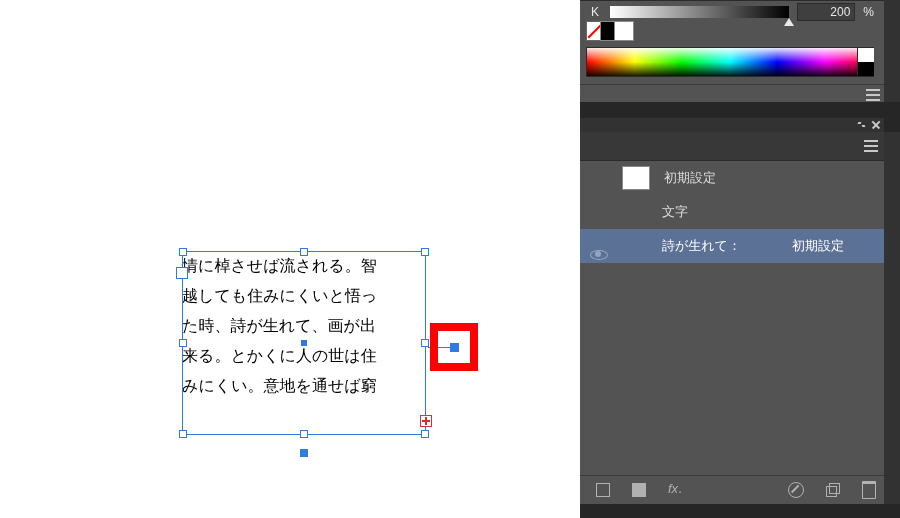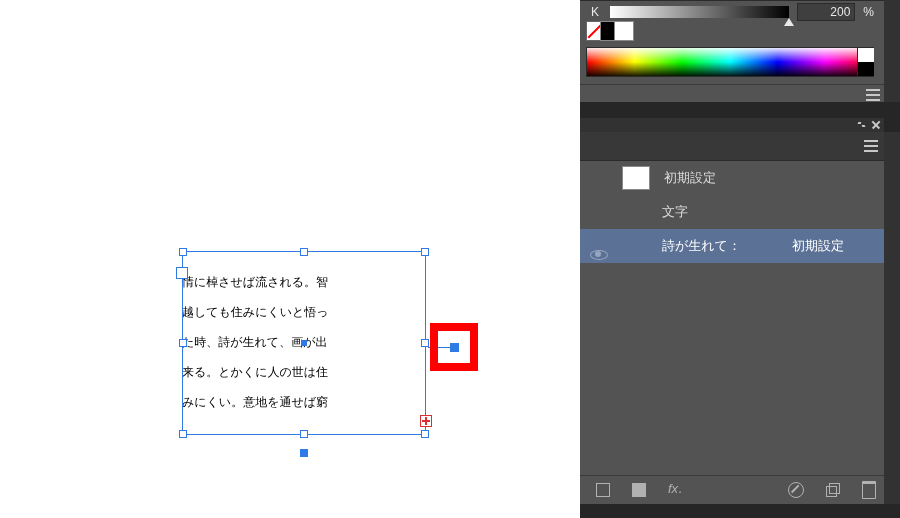--- a/index.html
+++ b/index.html
@@ -20,25 +20,25 @@
     width: 560px; height: 518px;
   }
   .text-select {
     position: absolute;
     left: 182px;
     top: 251px;
     width: 244px;
     height: 184px;
   }
   .text-content {
-    font-size: 12px;
+    font-size: 16px;
     line-height: 30px;
     color: #000;
     letter-spacing: 0;
-    padding-top: 16px;
+    padding-top: 0;
     white-space: nowrap;
   }
   
   .bbox {
     position: absolute;
     left: 0; top: 0; right: 0; bottom: 0;
     border: 1px solid #2f7ae5;
     pointer-events: none;
   }
   .bbox .hdl {

